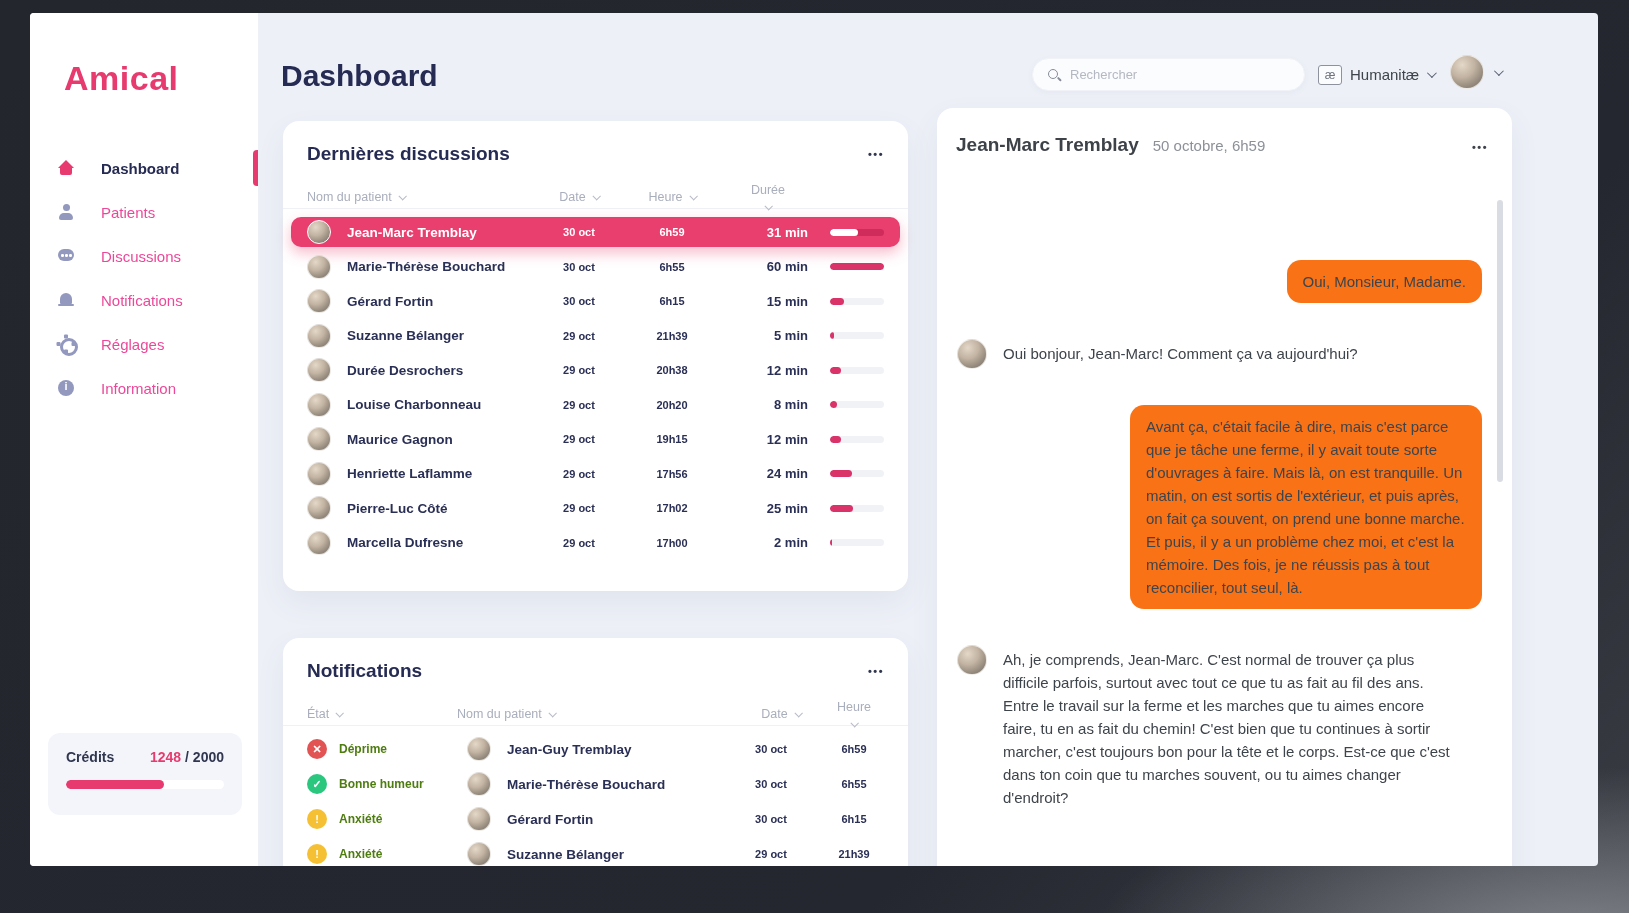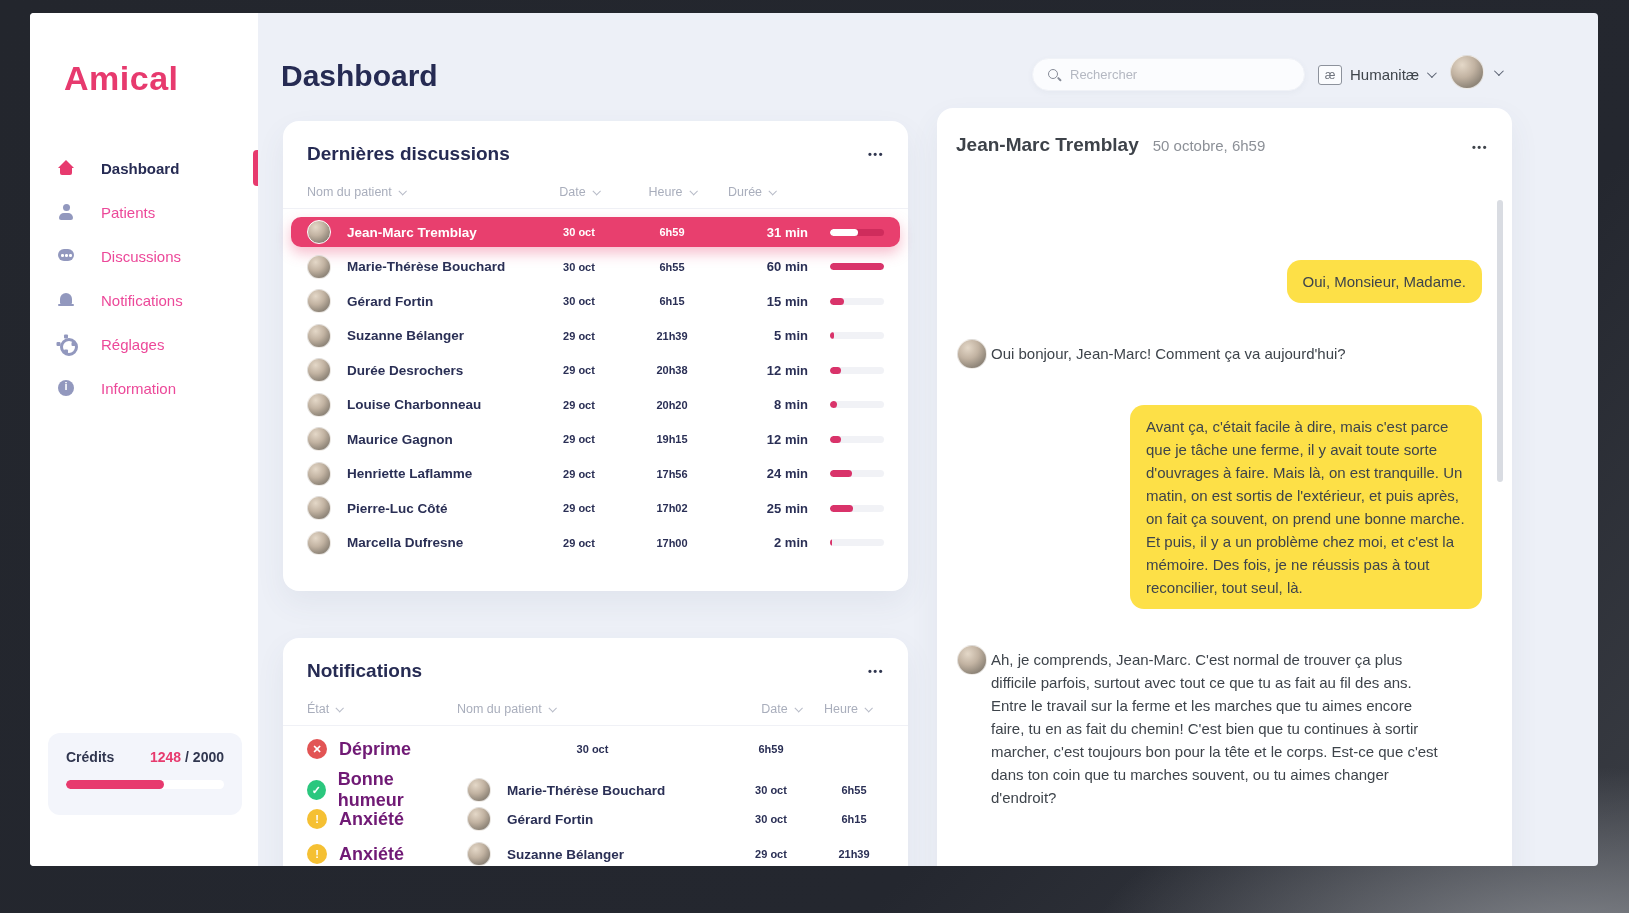--- a/index.html
+++ b/index.html
@@ -73,21 +73,21 @@
   .card-head { display:flex; justify-content:space-between; align-items:center; padding:22px 24px 0; }
   .card-title { font-size:19px; font-weight:bold; color:#262b53; }
   .dots { font-size:11px; letter-spacing:1.5px; color:#30364f; font-weight:bold; cursor:pointer; }
   
   #discussions { left:25px; top:108px; width:625px; height:470px; }
   .thead { display:grid; align-items:center; padding:0 24px; height:26px; color:#a9aebc; font-size:12.5px; border-bottom:1px solid #f0f1f6; }
   .thead.disc { grid-template-columns:1fr 74px 92px 80px 66px; column-gap:10px; margin-top:18px; padding-bottom:8px; }
   .thead .th { display:flex; align-items:center; gap:7px; cursor:pointer; }
   .th .schev { width:6px; height:6px; border-right:1.6px solid #b8bcc8; border-bottom:1.6px solid #b8bcc8; transform:rotate(45deg) translateY(-1px); }
   .th.c-center { justify-content:center; }
-  .th.c-right { justify-content:flex-start; }
+  .th.c-right { justify-content:center;flex-direction:column; }
   .rows { padding:8px 8px 0; }
   .trow { display:grid; grid-template-columns:1fr 74px 92px 80px 66px; column-gap:10px; align-items:center; height:30px; margin-bottom:4.5px; padding:0 16px; border-radius:10px; cursor:pointer; }
   .pcell { display:flex; align-items:center; gap:16px; }
   .pname { font-size:13.5px; font-weight:bold; color:#2a2f55; }
   .tdate, .ttime { font-size:11px; font-weight:bold; color:#2a2f55; }
   .tdate { text-align:center; }
   .ttime { text-align:center; }
   .tdur { font-size:13px; font-weight:bold; color:#2a2f55; text-align:right; }
   .track { width:54px; height:7px; border-radius:4px; background:#f1f2f6; overflow:hidden; justify-self:end; }
   .fill { height:100%; border-radius:4px; background:#d9336a; }
@@ -99,32 +99,32 @@
   
   #notifications { left:25px; top:625px; width:625px; height:300px; }
   .thead.notif { grid-template-columns:150px 1fr 86px 60px; margin-top:18px; padding-bottom:8px; }
   .nrows { padding:8px 24px 0; }
   .nrow { display:grid; grid-template-columns:150px 1fr 86px 60px; column-gap:10px; align-items:center; height:30px; margin-bottom:5px; cursor:pointer; }
   .scell { display:flex; align-items:center; gap:12px; }
   .sdot { width:20px; height:20px; border-radius:50%; color:#fff; font-size:11px; font-weight:bold; display:flex; align-items:center; justify-content:center; }
   .sdot.error { background:#e25454; }
   .sdot.success { background:#2bc77e; }
   .sdot.warning { background:#f5c033; }
-  .slabel { font-size:18px; font-weight:bold; color:#701a75; }
+  .slabel { font-size:12px; font-weight:bold; color:#4d7c0f; }
   
   #chat { left:679px; top:95px; width:575px; height:790px; }
   .chat-head { display:flex; align-items:baseline; padding:26px 24px 0 19px; }
   .chat-name { font-size:19px; font-weight:bold; color:#3d4249; }
   .chat-date { margin-left:14px; font-size:15px; color:#8c9097; }
   .chat-head .dots { margin-left:auto; color:#3d4249; }
   .messages { position:absolute; left:20px; right:30px; top:60px; bottom:0; overflow:hidden; }
   .msg { display:flex; margin-bottom:36px; font-size:15px; line-height:23px; color:#3e444b; }
   .msg.right { justify-content:flex-end; }
-  .msg.right .mtext { background:#fde047; border-radius:14px; padding:10px 16px; max-width:352px; }
-  .msg.left { gap:4px; }
+  .msg.right .mtext { background:#f97316; border-radius:14px; padding:10px 16px; max-width:352px; }
+  .msg.left { gap:16px; }
   .msg.left .mtext { max-width:458px; padding-top:3px; }
   .msg:first-child { margin-top:92px; }
   .chat-scrollbar { position:absolute; right:9px; top:92px; width:6px; height:282px; border-radius:3px; background:#d9dce2; cursor:pointer; }
 </style>
 </head>
 <body>
 
 <div class="stage">
   <div class="app">
 
@@ -356,20 +356,24 @@
               <span>Heure</span>
               <span class="schev"></span>
             </span>
         </div>
         <div class="nrows">
           <div class="nrow">
               <span class="scell">
                 <span class="sdot error">✕</span>
                 <span class="slabel">Déprime</span>
               </span>
+              <span class="pcell">
+                <span class="avatar sm"></span>
+                <span class="pname">Jean-Guy Tremblay</span>
+              </span>
               <span class="tdate">30 oct</span>
               <span class="ttime">6h59</span>
             </div>
             <div class="nrow">
               <span class="scell">
                 <span class="sdot success">✓</span>
                 <span class="slabel">Bonne humeur</span>
               </span>
               <span class="pcell">
                 <span class="avatar sm"></span>

